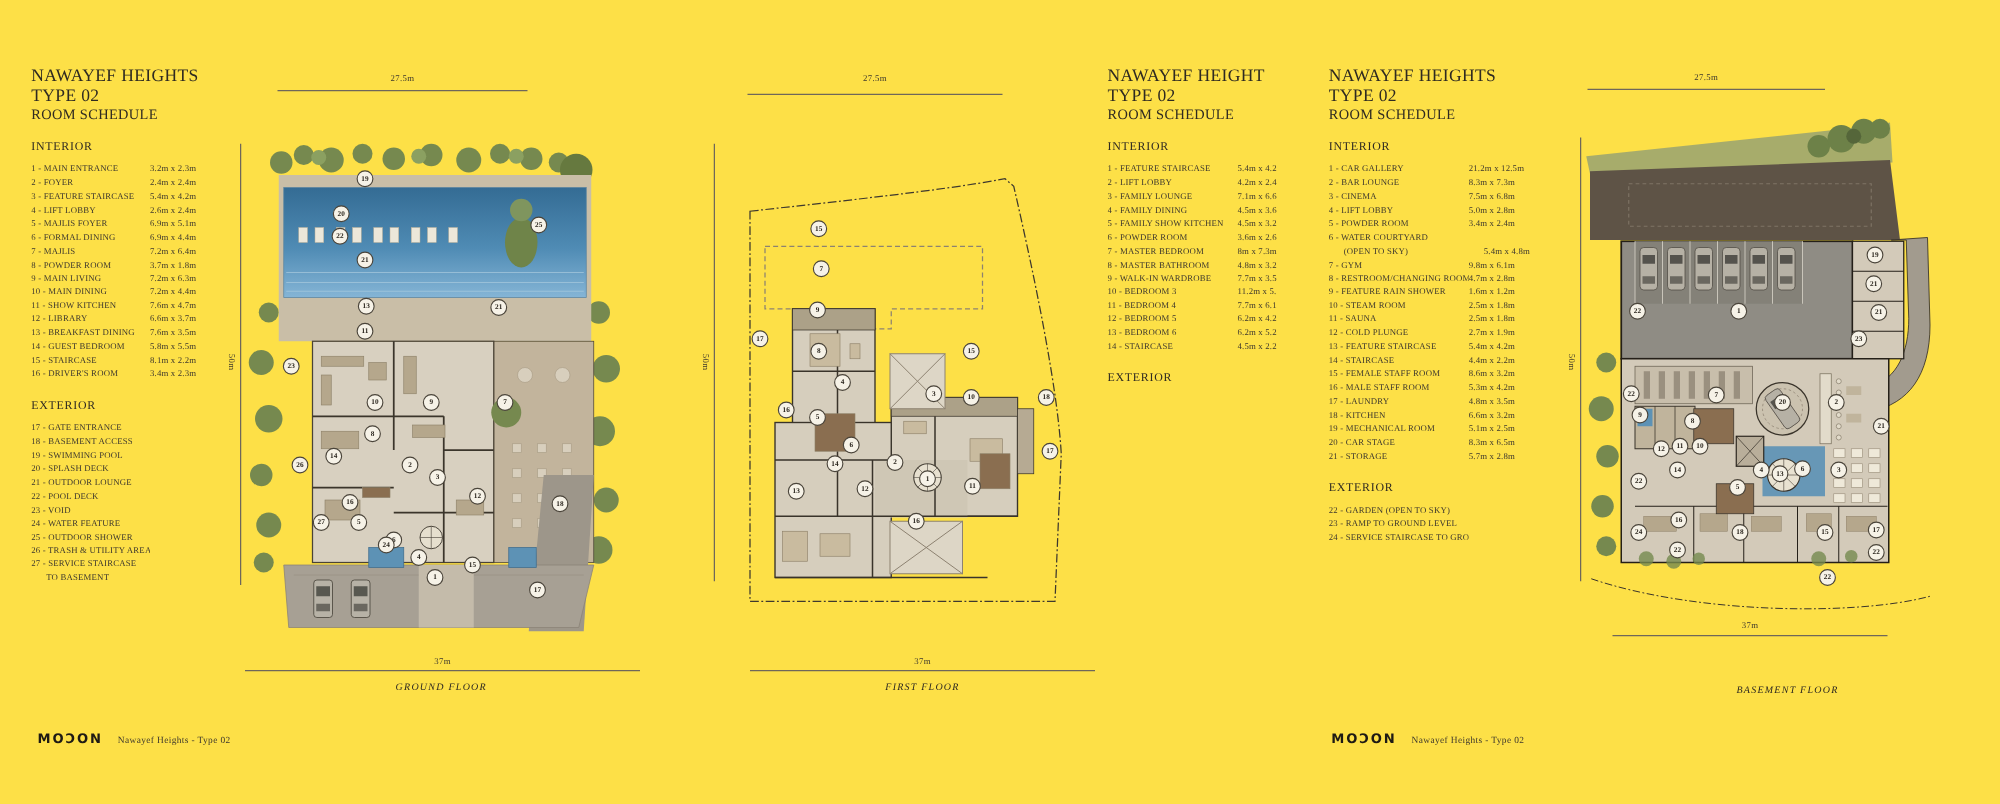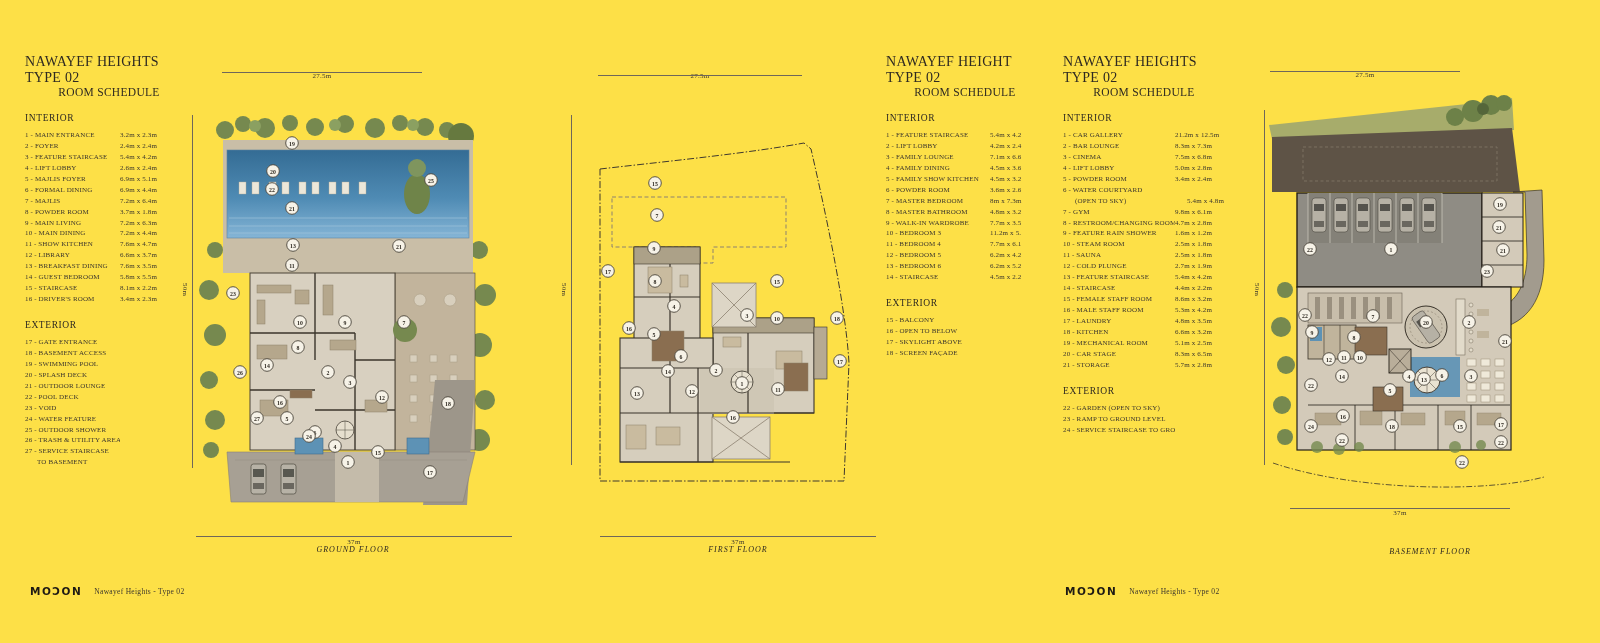--- a/index.html
+++ b/index.html
@@ -5,29 +5,29 @@
   html,body{margin:0;padding:0;}
   #canvas{
     position:relative;width:1600px;height:643px;overflow:hidden;
     background:#fde047;
     font-family:"Liberation Serif", serif;
     color:#38332a;
   }
   
   .schedule{position:absolute;top:54px;}
   .t1{font-size:14px;line-height:15.5px;letter-spacing:.3px;color:#2f2a21;}
-  .t2{font-size:11.5px;line-height:14px;letter-spacing:.3px;color:#2f2a21;text-align:center;}
+  .t2{font-size:11.5px;line-height:14px;letter-spacing:.3px;color:#2f2a21;}
   .sec{margin-top:14px;font-size:9.5px;letter-spacing:.6px;color:#2f2a21;}
   .list{margin-top:8px;}
   .row{display:flex;height:10.95px;font-size:7px;letter-spacing:.15px;color:#3d372d;white-space:nowrap;}
   .lbl{width:var(--lblw,95px);flex:0 0 auto;overflow:hidden;}
   .lbl2{padding-left:12px;}
   .dim{flex:1;overflow:hidden;}
   
-  .dimlabel{position:absolute;font-size:7px;color:#3d372d;text-align:center;letter-spacing:.3px;margin-top:13px;}
+  .dimlabel{position:absolute;font-size:7px;color:#3d372d;text-align:center;letter-spacing:.3px;}
   .dimline-h{position:absolute;height:1px;background:#6f675a;}
   .dimline-v{position:absolute;width:1px;background:#6f675a;}
   .vdim{position:absolute;writing-mode:vertical-rl;font-size:7px;color:#3d372d;letter-spacing:.3px;}
   .floorlabel{position:absolute;font-size:8px;letter-spacing:1px;color:#2f2a21;text-align:center;font-style:italic;}
   
   svg.plan{position:absolute;overflow:visible;}
   .mk{fill:#f6f2e7;stroke:#4a443a;stroke-width:.9;}
   .mktxt{font:700 5.8px "Liberation Serif",serif;fill:#2b261e;}
   
   .footer{position:absolute;top:584px;height:14px;display:flex;align-items:center;}
@@ -208,34 +208,20 @@
         <div class="row">
           <span class="lbl">13 - BEDROOM 6</span>
           <span class="dim">6.2m x 5.2</span>
         </div>
         <div class="row">
           <span class="lbl">14 - STAIRCASE</span>
           <span class="dim">4.5m x 2.2</span>
         </div>
       </div>
     <div class="sec">EXTERIOR</div>
-    <div class="list">
-        <div class="row">
-          <span class="lbl">15 - BALCONY</span>
-        </div>
-        <div class="row">
-          <span class="lbl">16 - OPEN TO BELOW</span>
-        </div>
-        <div class="row">
-          <span class="lbl">17 - SKYLIGHT ABOVE</span>
-        </div>
-        <div class="row">
-          <span class="lbl">18 - SCREEN FAÇADE</span>
-        </div>
-      </div>
   </section>
 
   <section class="schedule" style="left:1063px;width:162px;--lblw:112px">
     <div class="t1">NAWAYEF HEIGHTS</div>
     <div class="t1">TYPE 02</div>
     <div class="t2">ROOM SCHEDULE</div>
     <div class="sec">INTERIOR</div>
     <div class="list">
         <div class="row">
           <span class="lbl">1 - CAR GALLERY</span>

